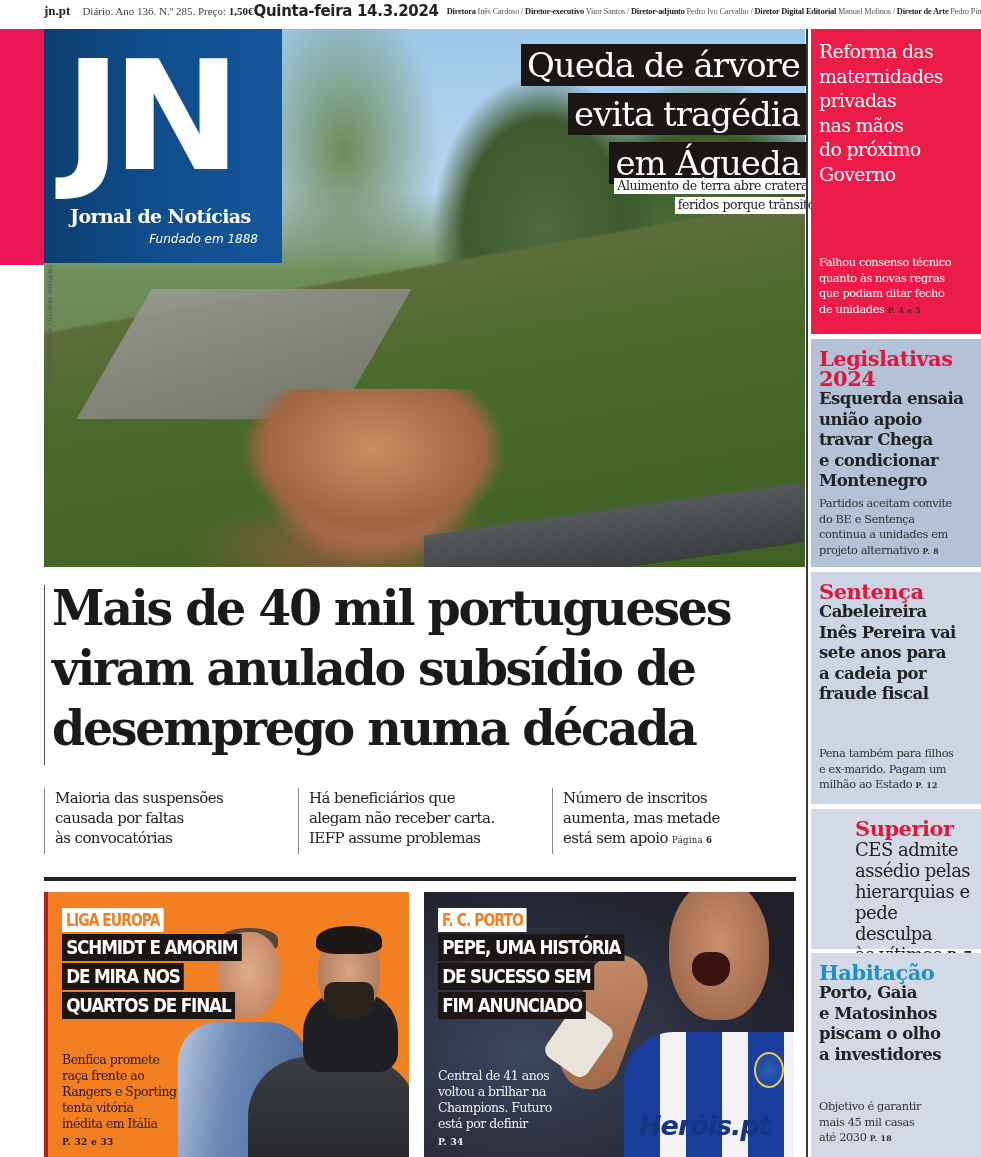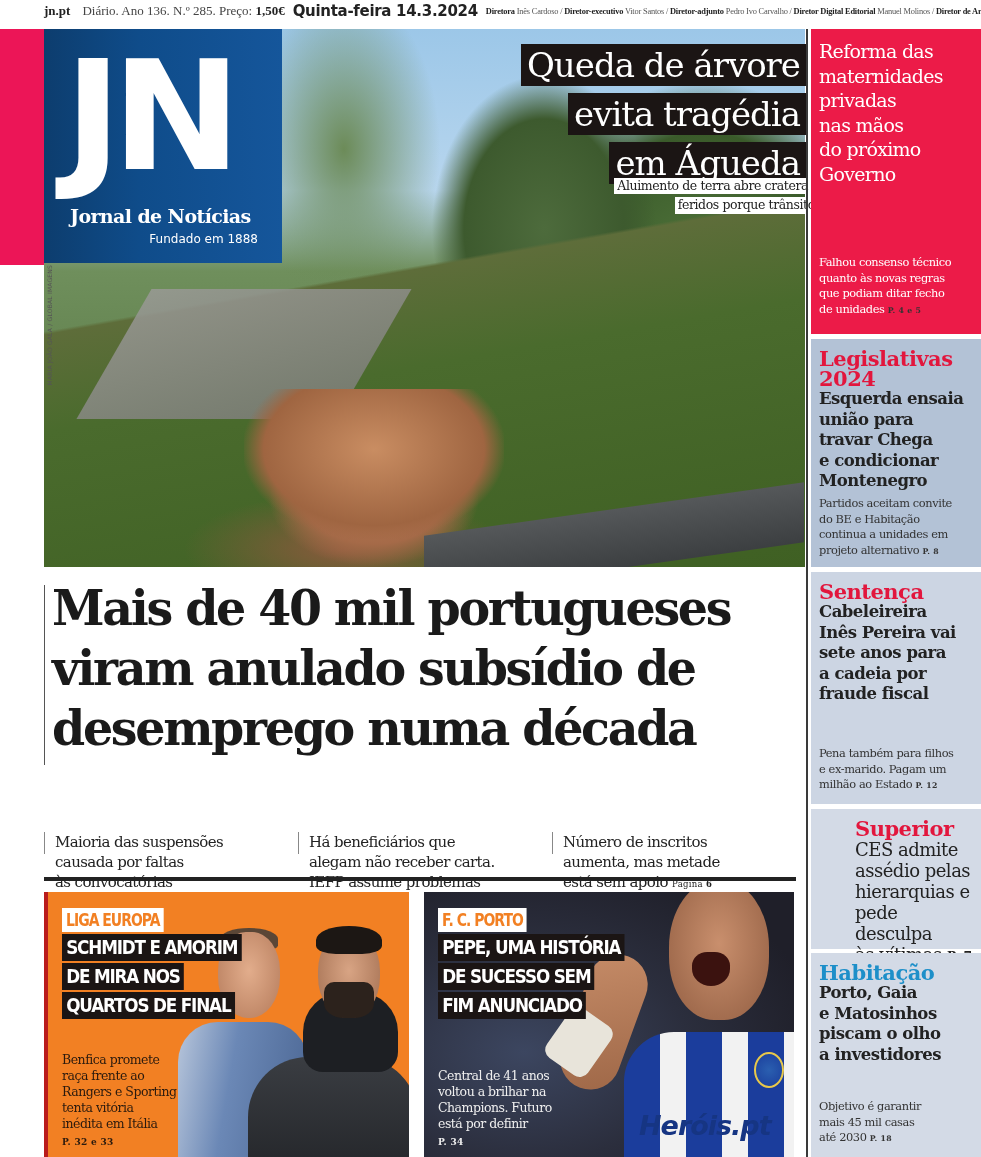--- a/index.html
+++ b/index.html
@@ -2,21 +2,21 @@
 <html><head>
 <meta charset="utf-8">
 <style>
   * { box-sizing: border-box; margin: 0; padding: 0; }
   html, body { width: 981px; height: 1157px; overflow: hidden; background: #fff; }
   body { position: relative; font-family: "DejaVu Serif", serif; color: #1a1a1a; }
 
   
   .topbar { position: absolute; left: 0; top: 0; width: 981px; height: 22px; display: flex; align-items: center; white-space: nowrap; font-family: "Liberation Serif", serif; }
   .topbar .site { font-weight: bold; font-size: 13px; margin-left: 44px; margin-right: 12px; color: #222; }
-  .topbar .meta { font-size: 13px; color: #444; margin-right: 8px; }
+  .topbar .meta { font-size: 11px; color: #444; margin-right: 0; }
   .topbar .meta b { color: #222; }
   .topbar .date { font-size: 15px; font-weight: bold; margin-right: 8px; color: #222; font-family: "DejaVu Sans", sans-serif; letter-spacing: -0.3px; }
   .topbar .staff { font-size: 8.4px; color: #555; letter-spacing: -0.2px; }
   .topbar .staff b { color: #222; }
 
   
   .pinkstrip { position: absolute; left: 0; top: 29px; width: 44px; height: 236px; background: #ec1557; }
 
   
   .hero { position: absolute; left: 44px; top: 29px; width: 761px; height: 538px; overflow: hidden;
@@ -31,21 +31,21 @@
   }
   .hero .road { position: absolute; left: 70px; top: 260px; width: 260px; height: 130px; background: linear-gradient(160deg,#9a9a96,#7c7c78); transform: skewX(-30deg); opacity: .85; }
   .hero .crater { position: absolute; left: 200px; top: 360px; width: 260px; height: 150px; background: radial-gradient(ellipse at 50% 40%, #c98d62, #9f6541 60%, transparent 72%); }
   .hero .road2 { position: absolute; left: 380px; top: 480px; width: 380px; height: 60px; background: linear-gradient(180deg,#55585a,#3c3f41); transform: skewY(-8deg); }
   .credit { position: absolute; left: 46px; top: 265px; font-size: 6px; color: #555; writing-mode: vertical-rl; transform: rotate(180deg); font-family: "DejaVu Sans", sans-serif; letter-spacing: .2px; }
 
   
   .logo { position: absolute; left: 44px; top: 29px; width: 238px; height: 234px; background: linear-gradient(90deg,#0d3d6e 0%, #0f4c8a 40%, #15569b 100%); }
   .logo .jn { position: absolute; left: 22px; top: 12px; font-family: "DejaVu Sans", sans-serif; font-weight: bold; font-size: 152px; color: #fff; letter-spacing: -10px; line-height: 1; transform: scaleX(1.02); }
   .logo .name { position: absolute; left: 26px; top: 176px; font-family: "DejaVu Serif", serif; font-weight: bold; color: #fff; font-size: 19px; letter-spacing: -0.6px; }
-  .logo .since { position: absolute; right: 24px; top: 203px; font-family: "DejaVu Sans", sans-serif; color: #fff; font-size: 12px; }
+  .logo .since { position: absolute; right: 24px; top: 203px; font-family: "DejaVu Sans", sans-serif; font-style: italic; color: #fff; font-size: 12px; }
 
   
   .hero-head { position: absolute; right: 175px; top: 44px; text-align: right; }
   .hero-head .line { display: inline-block; background: #1b1514; color: #fff; font-family: "DejaVu Serif", serif; font-size: 34px; line-height: 42px; padding: 0 6px; letter-spacing: -1px; }
   .hero-head .row { line-height: 42px; padding-left: 33px; }
   .hero-sub { position: absolute; right: 30px; top: 175px; text-align: right; }
   .hero-sub .line { display: inline-block; background: #fff; color: #222; font-family: "DejaVu Serif", serif; font-size: 12.5px; line-height: 16px; padding: 0 3px; letter-spacing: -0.4px; }
   .pg { font-weight: bold; font-size: 0.68em; letter-spacing: .3px; }
 
   
@@ -64,21 +64,21 @@
   .c4 .title { font-weight: normal; font-size: 18px; line-height: 21px; }
   .c5 { top: 953px; height: 264px; background: #d3dae6; }
   .red { color: #e2163d; }
   .blue { color: #1d8fc9; }
 
   
   .main-head { position: absolute; left: 52px; top: 578px; width: 745px; font-family: "DejaVu Serif", serif; font-weight: bold; font-size: 49px; line-height: 60px; letter-spacing: -2.4px; color: #1a1a1a; transform: scaleX(0.97); transform-origin: left; }
   .main-rule { position: absolute; left: 44px; top: 585px; width: 1px; height: 180px; background: #555; }
 
   .subcols { position: absolute; left: 44px; top: 788px; width: 752px; height: 66px; display: flex; }
-  .subcol { flex: 1; border-left: 1px solid #888; padding-left: 10px; font-family: "DejaVu Serif", serif; font-size: 15px; line-height: 20px; color: #222; letter-spacing: -0.6px; margin-top: 44px; }
+  .subcol { flex: 1; border-left: 1px solid #888; padding-left: 10px; font-family: "DejaVu Serif", serif; font-size: 15px; line-height: 20px; color: #222; letter-spacing: -0.6px; }
   .subcol + .subcol { margin-left: 10px; }
   .subcol .pg { font-size: 8.5px; font-weight: normal; }
   .subcol .pg b { font-weight: bold; }
 
   .divider { position: absolute; left: 44px; top: 877px; width: 752px; height: 4px; background: #222; }
 
   
   .panel { position: absolute; top: 892px; height: 265px; overflow: hidden; }
   .p1 { left: 44px; width: 365px; background: #f28023; border-left: 4px solid #b91c1c; }
   .p2 { left: 424px; width: 370px; background: radial-gradient(ellipse 300px 200px at 100px 160px, #3c4660 0%, #2b2e3d 55%, #1f1f29 100%); }
@@ -168,28 +168,28 @@
       <div>quanto às novas regras</div>
       <div>que podiam ditar fecho</div>
       <div><span>de unidades</span> <span class="pg">P. 4 e 5</span></div>
   </div>
 </div>
 
 <div class="card c2">
   <div class="kicker red">Legislativas 2024</div>
   <div class="title">
     <div>Esquerda ensaia</div>
-      <div>união para</div>
+      <div>união apoio</div>
       <div>travar Chega</div>
       <div>e condicionar</div>
       <div>Montenegro</div>
   </div>
   <div class="sub" style="top:157px">
     <div>Partidos aceitam convite</div>
-      <div>do BE e Habitação</div>
+      <div>do BE e Sentença</div>
       <div>continua a unidades em</div>
       <div><span>projeto alternativo</span> <span class="pg">P. 8</span></div>
   </div>
 </div>
 
 <div class="card c3">
   <div class="kicker red">Sentença</div>
   <div class="title">
     <div>Cabeleireira</div>
       <div>Inês Pereira vai</div>

